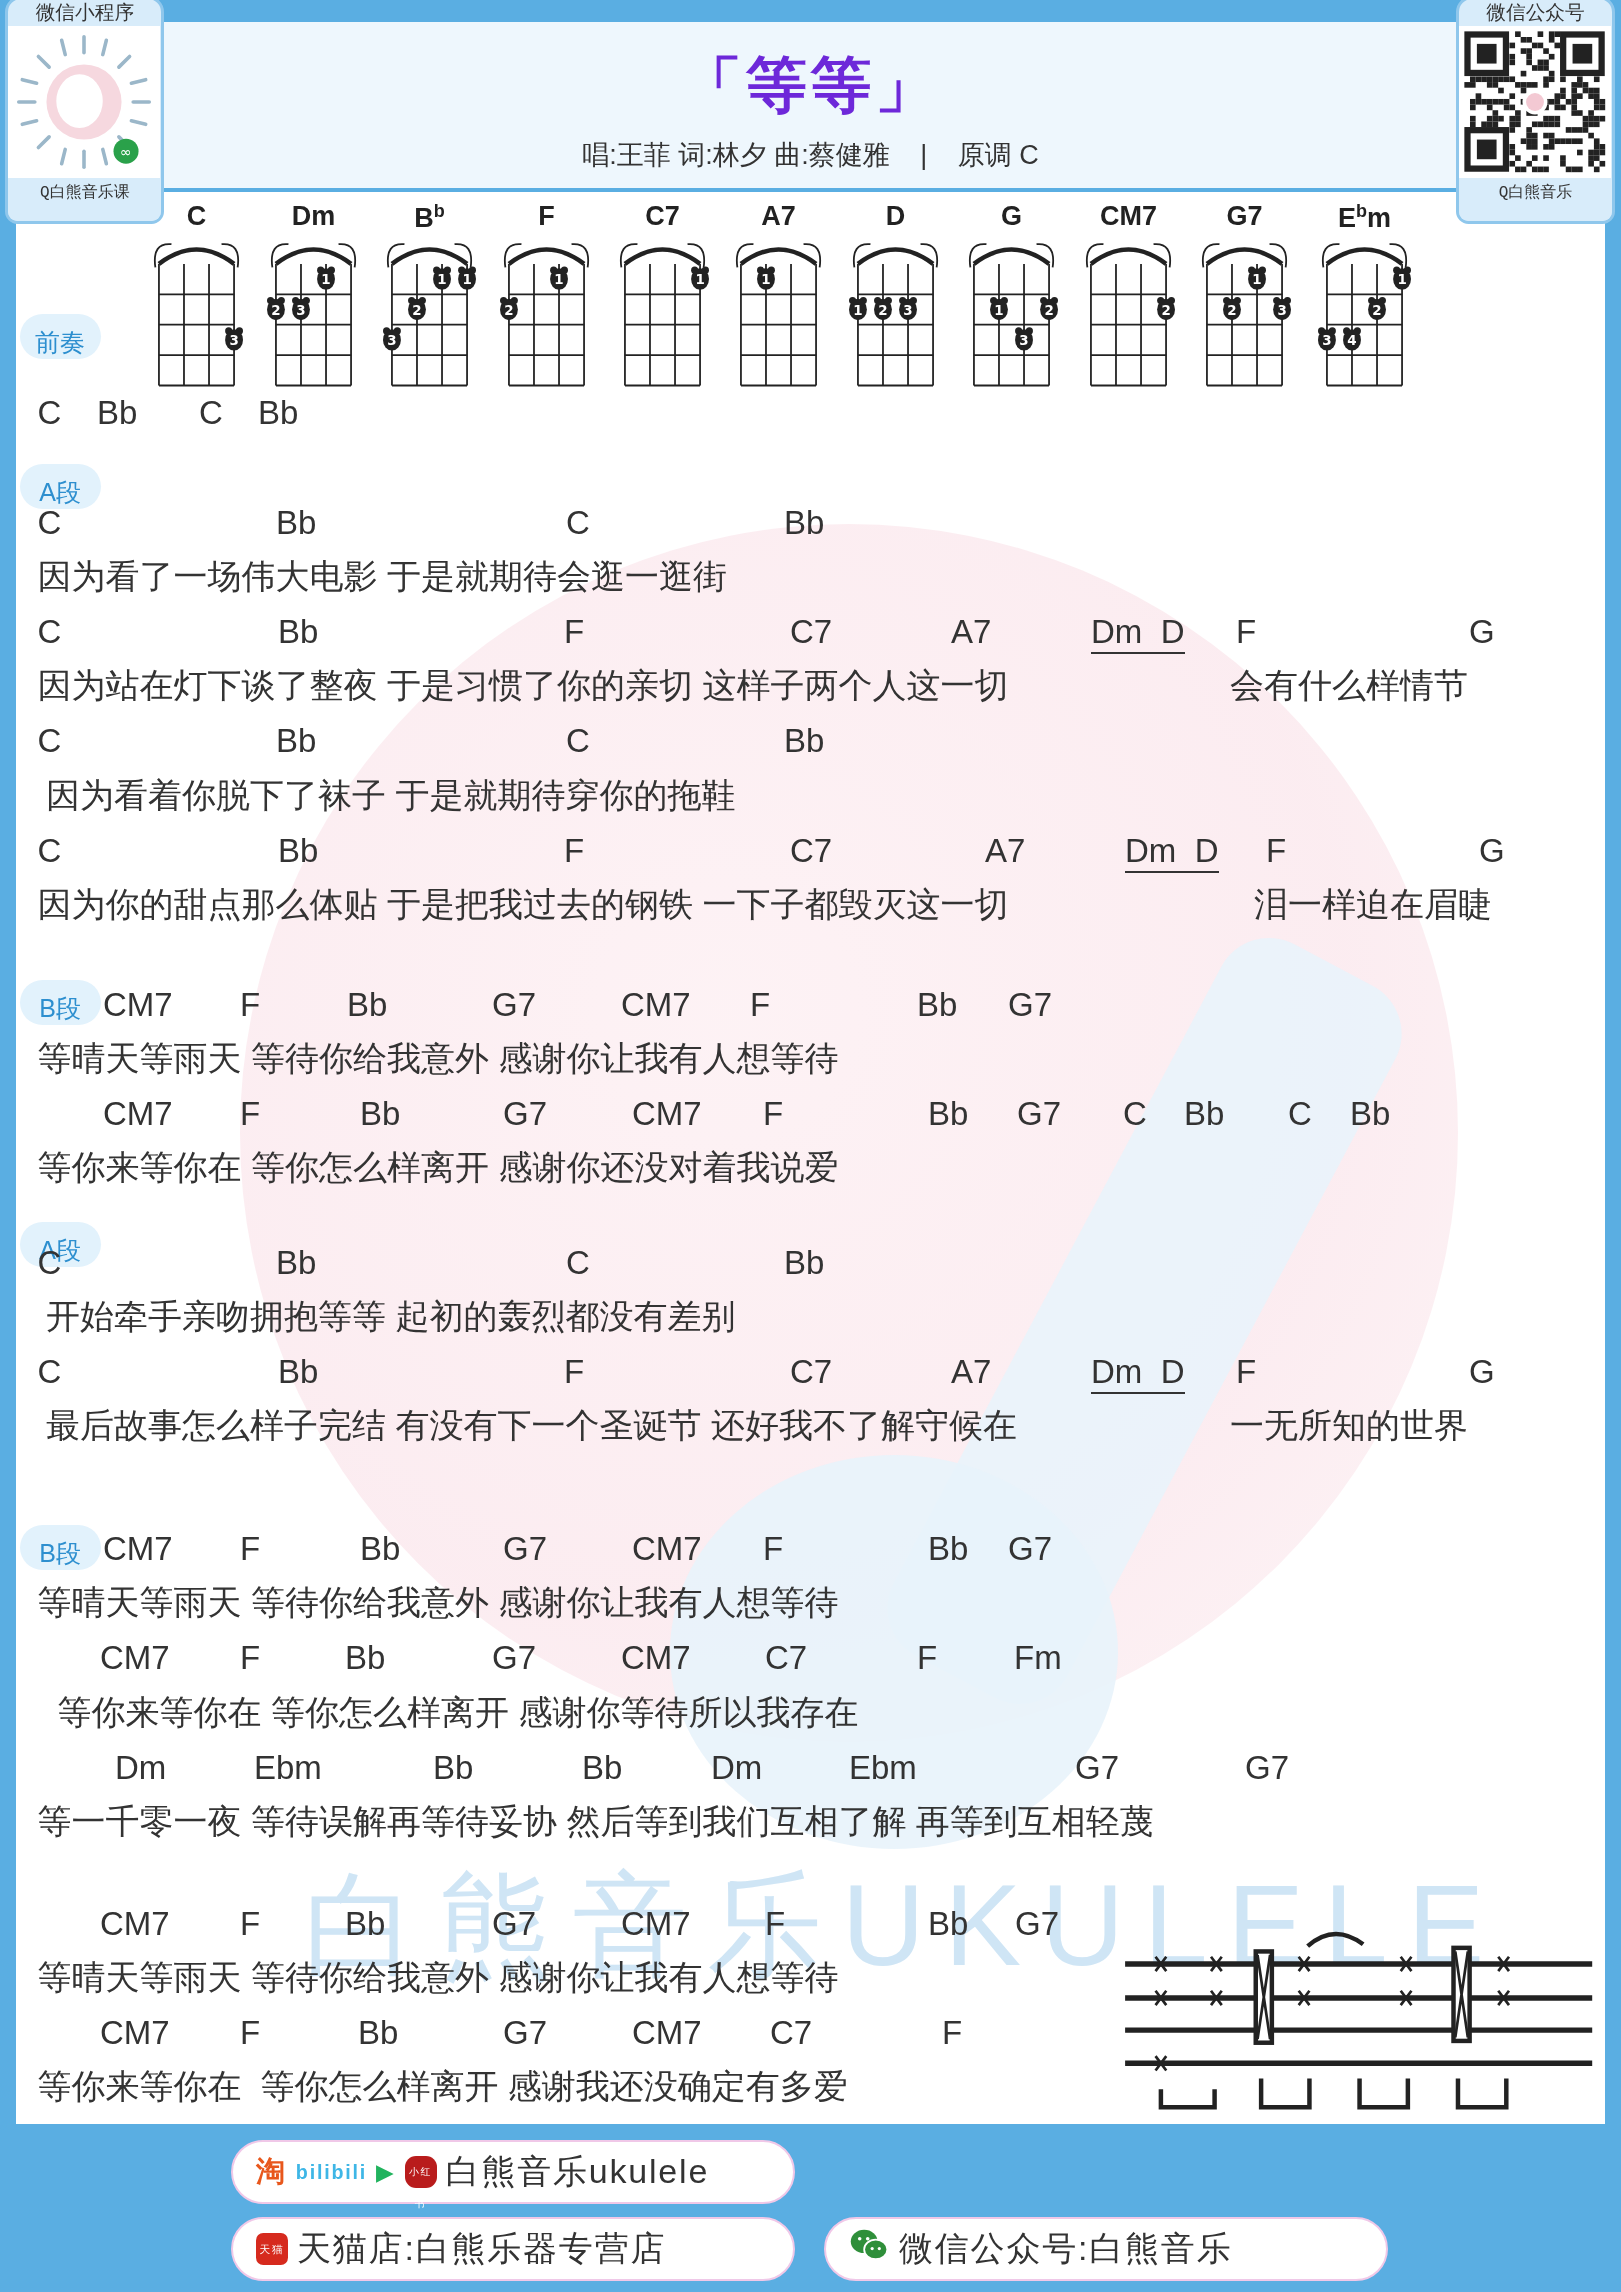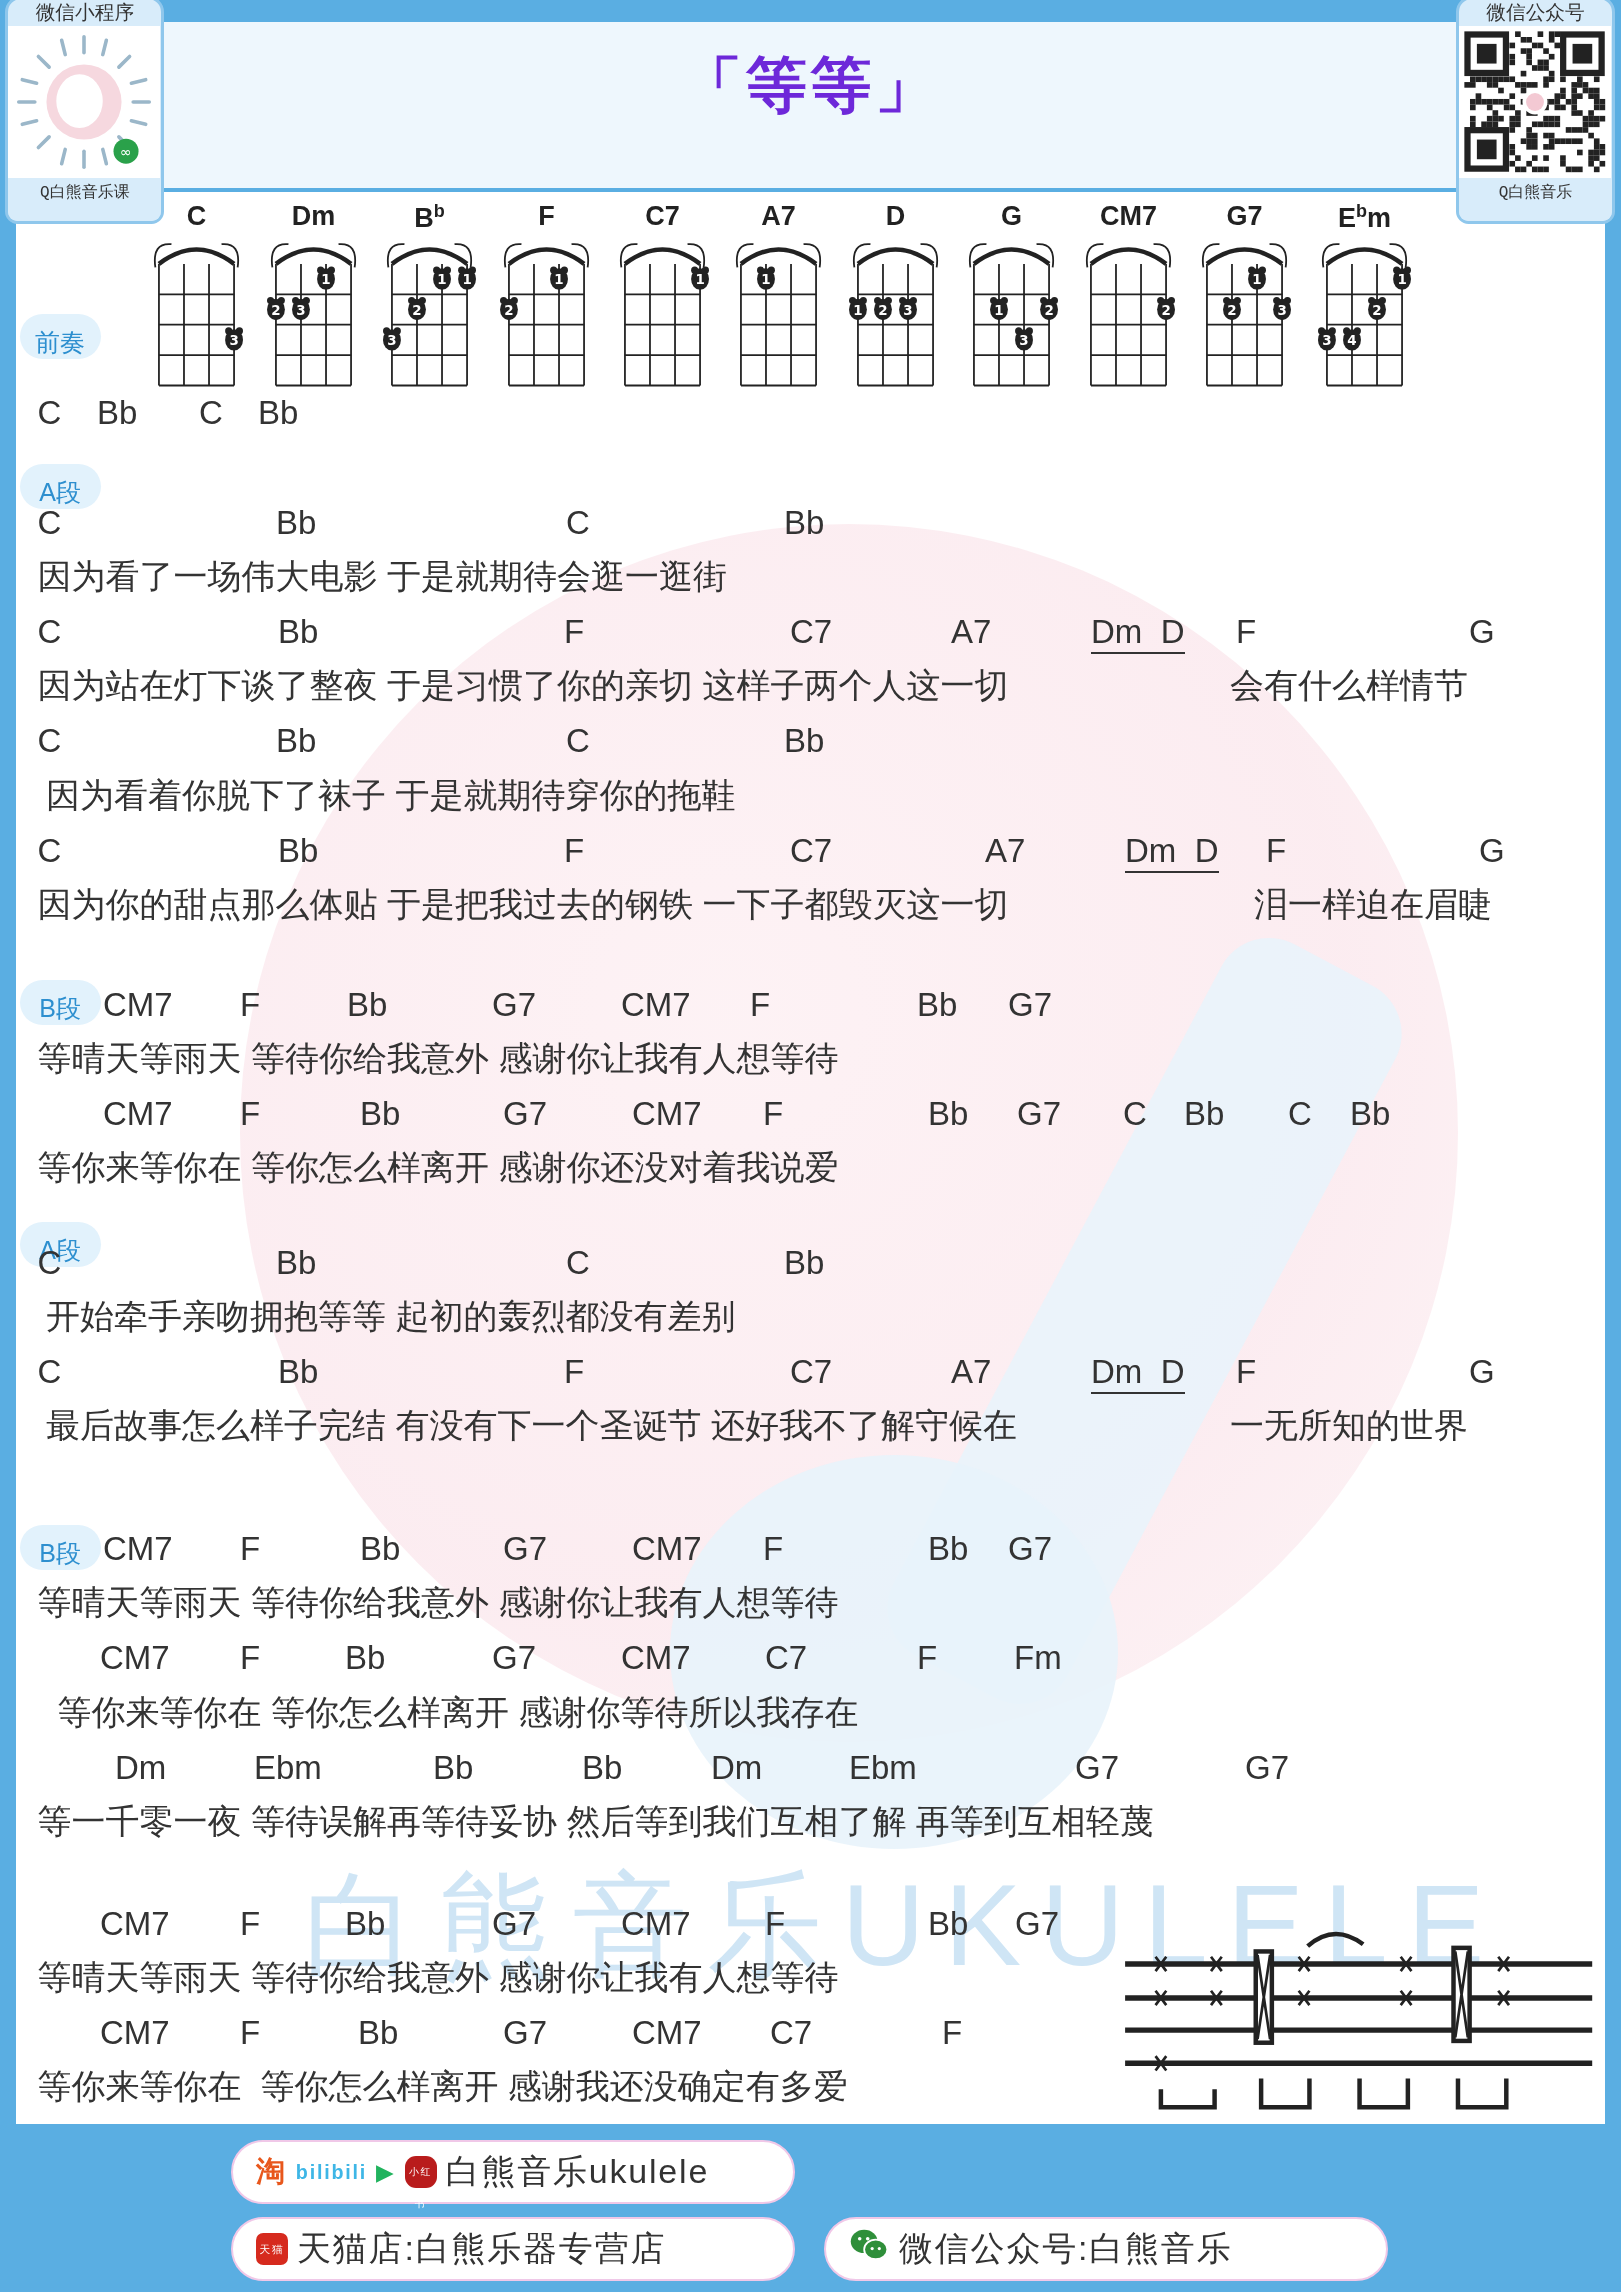--- a/index.html
+++ b/index.html
@@ -91,20 +91,27 @@
 
 <div class="sheet">
 
   <div class="wm-circle"></div>
   <div class="wm-neck"></div>
   <div class="wm-body"></div>
   <div class="wm-text">白熊音乐UKULELE</div>
 
   <div class="header">
     <div class="title">「等等」</div>
+    <div class="subtitle">
+      <span>唱:王菲</span>
+      <span>词:林夕</span>
+      <span>曲:蔡健雅</span>
+      <span class="sep">|</span>
+      <span>原调 C</span>
+    </div>
   </div>
 
   <div id="chord-row">
       <div class="chord" style="left: 134px;">
         <div class="name"><span>C</span></div>
         <svg width="93" height="170" viewBox="0 0 104 190">
           <path d="M10 30 Q52 -2 94 30" fill="none" stroke="#222" stroke-width="5"></path>
           <path d="M6 34 Q2 6 24 8" fill="none" stroke="#222" stroke-width="2"></path>
           <path d="M98 34 Q102 6 80 8" fill="none" stroke="#222" stroke-width="2"></path>
           <line x1="10" y1="30" x2="10" y2="166" stroke="#222" stroke-width="2"></line>

